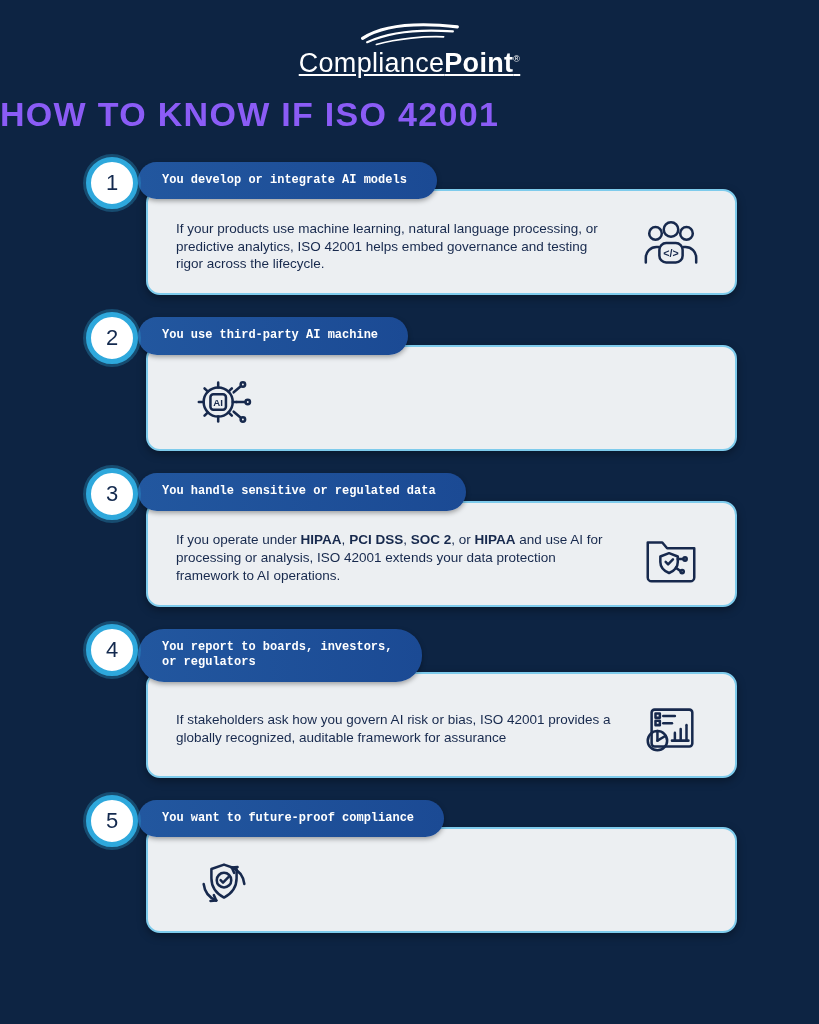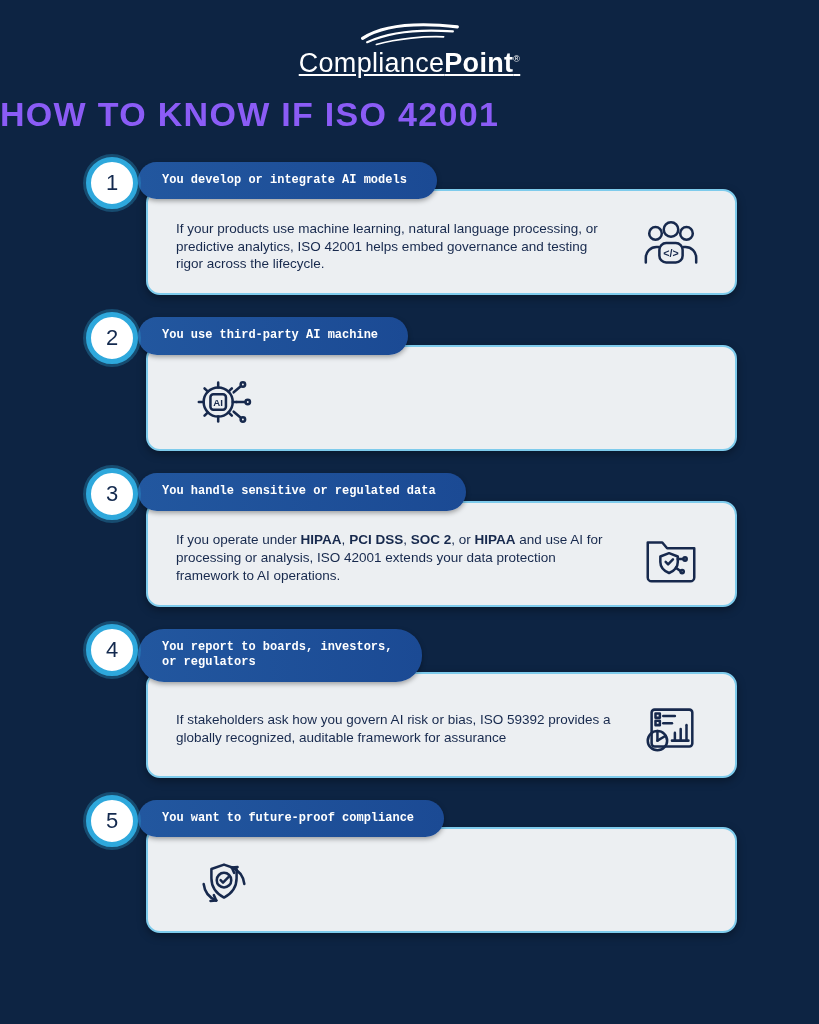--- a/index.html
+++ b/index.html
@@ -166,21 +166,21 @@
       </div>
     </div>
 
     <div class="item">
       <div class="num">
           <span>4</span>
         </div>
       <div class="pill">You report to boards, investors,
 or regulators</div>
       <div class="card">
-        <p class="body-text"><span>If stakeholders ask how you govern AI risk or bias, ISO 59392 provides a globally recognized, auditable framework for assurance</span></p>
+        <p class="body-text"><span>If stakeholders ask how you govern AI risk or bias, ISO 42001 provides a globally recognized, auditable framework for assurance</span></p>
         <div class="icon-box">
           <svg viewBox="0 0 72 64" aria-hidden="true">
             <rect x="16" y="12" width="42" height="38" rx="3"></rect>
             <rect x="20" y="16" width="4.5" height="4.5"></rect>
             <path d="M28 18.5 h12"></path>
             <rect x="20" y="23.5" width="4.5" height="4.5"></rect>
             <path d="M28 26 h9"></path>
             <path d="M37 44 h17"></path>
             <path d="M40 44 v-8"></path>
               <path d="M46 44 v-12"></path>

